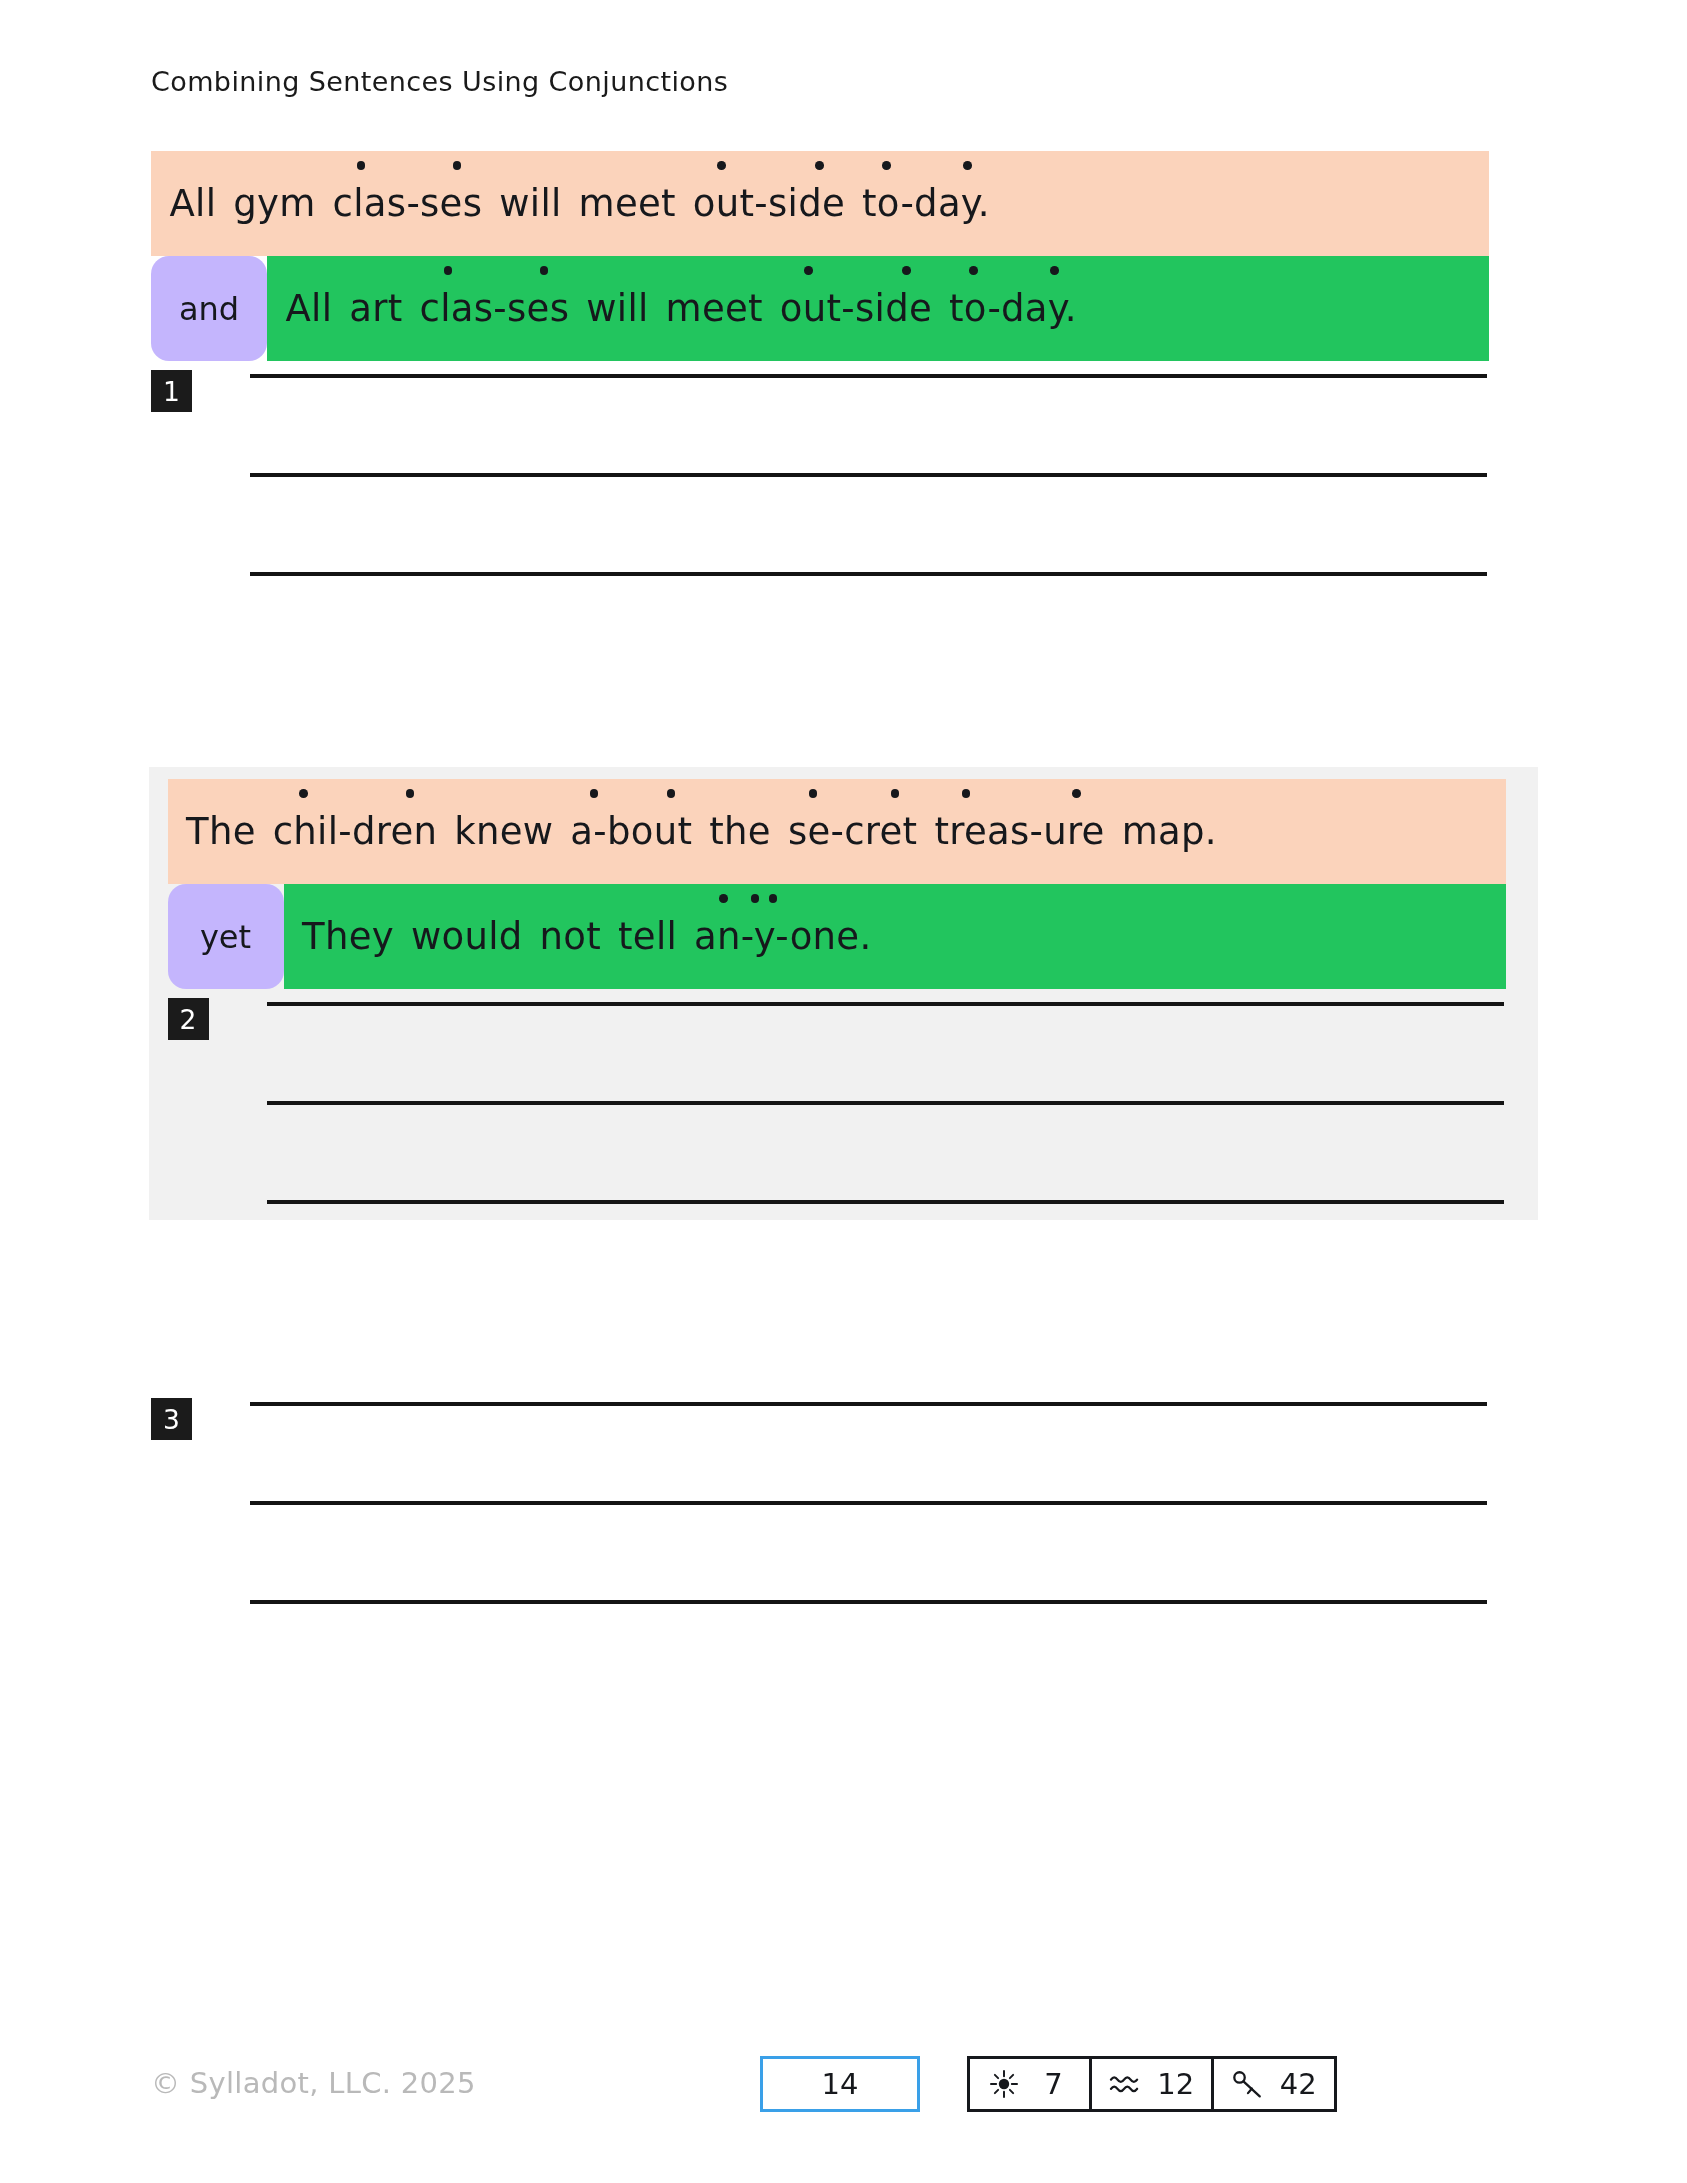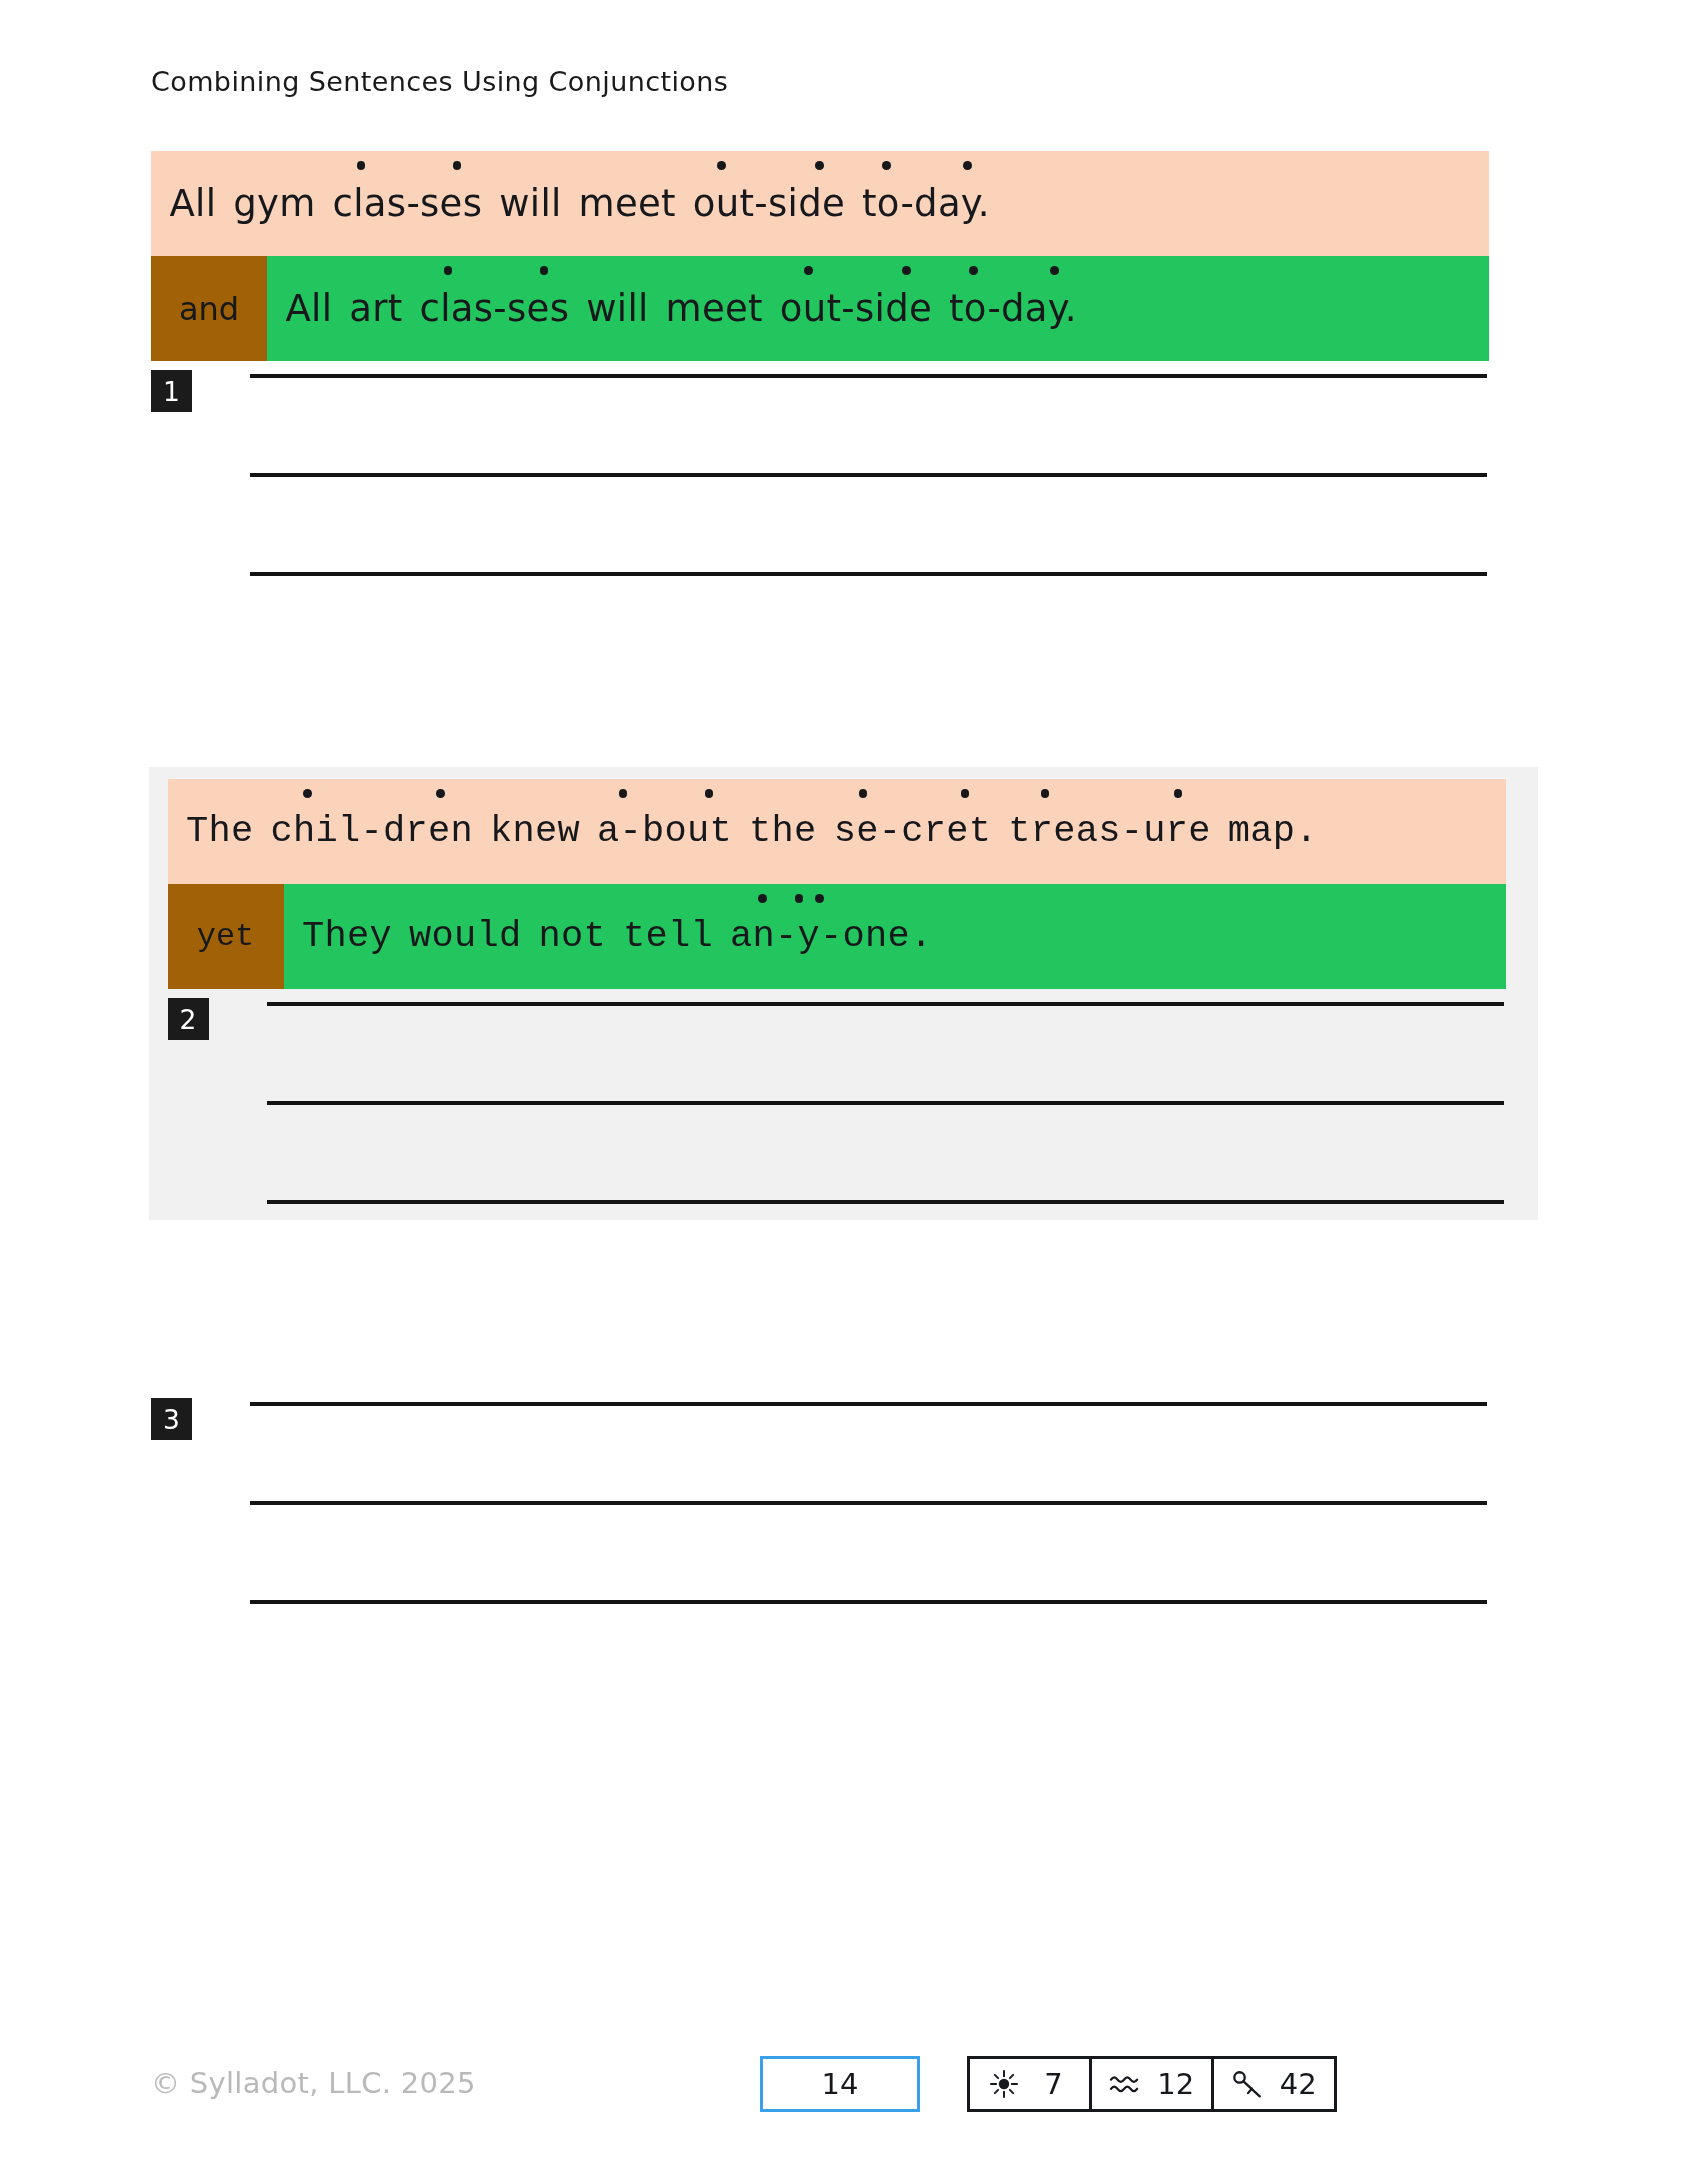--- a/index.html
+++ b/index.html
@@ -48,43 +48,43 @@
     padding: 12px 0 16px 0;
   }
 
   .sentence-row {
     display: flex;
     align-items: stretch;
     width: 1338px;
   }
   .exercise.shaded .sentence-row {
     margin-left: 18.5px;
-    font-family: Liberation Mono, monospace;
   }
 
   .band {
     display: flex;
     align-items: center;
     min-height: 105px;
     box-sizing: border-box;
     padding: 0 18.5px;
     flex: 1 1 auto;
   }
   .band-top { background: #fbd3bb; }
   .band-bottom { background: #22c55e; }
   .conj {
-    background: #a16207;
+    background: #c4b5fd;
     display: flex;
     align-items: center;
     justify-content: center;
     min-width: 116px;
     box-sizing: border-box;
     padding: 0 13.2px;
     font-size: 32px;
     color: #16181c;
+    border-radius: 18px;
   }
 
   .sentence {
     font-size: 37px;
     line-height: 1.0;
     color: #16181c;
     white-space: nowrap;
     letter-spacing: 0.3px;
   }
   .sentence .w {

